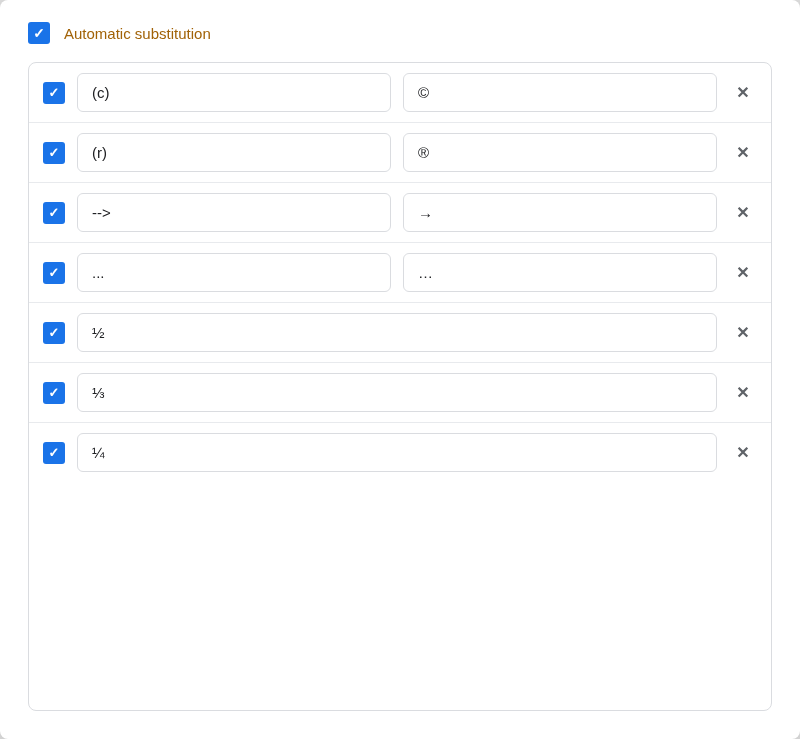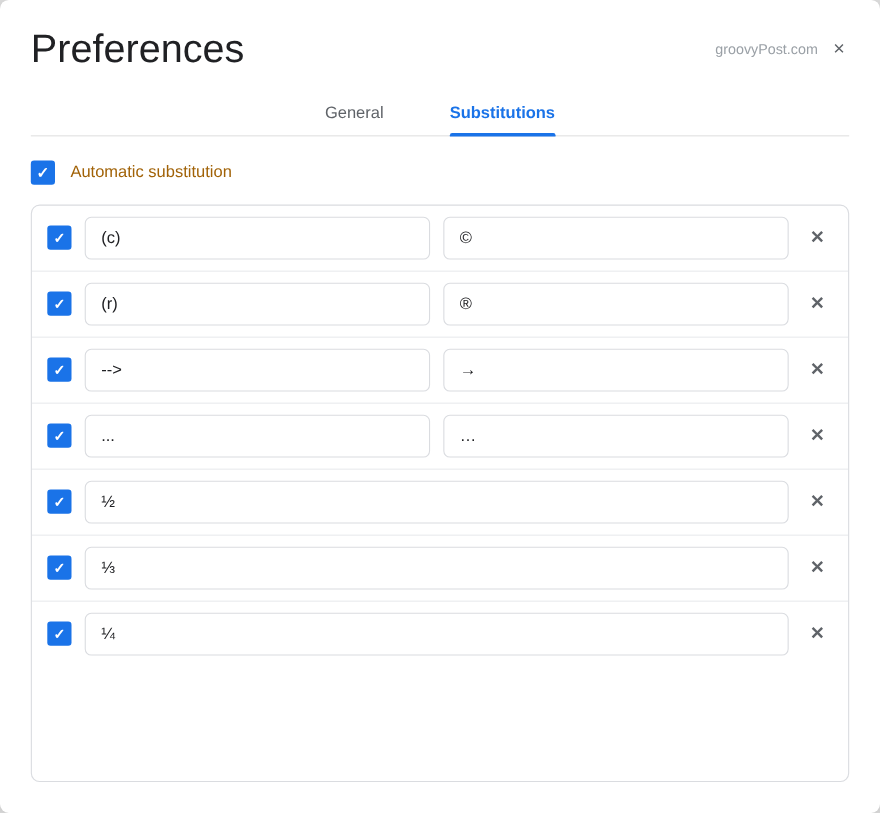--- a/index.html
+++ b/index.html
@@ -225,32 +225,21 @@
       font-weight: 700;
       background: none;
       border: none;
       flex-shrink: 0;
     }
   </style>
 </head>
 <body>
 
 <div class="dialog">
-  <div class="dialog-header">
-    <h1 class="dialog-title">Preferences</h1>
-    <div class="header-right">
-      <span class="groovy-text">groovyPost.com</span>
-      <button class="close-btn">×</button>
-    </div>
-  </div>
-
-  <div class="tabs">
-    <button class="tab">General</button>
-    <button class="tab active">Substitutions</button>
-  </div>
+
 
   <div class="tab-content">
     <div class="auto-sub-row">
       <div class="checkbox-blue">
         <span class="checkmark">✓</span>
       </div>
       <span class="auto-sub-label">Automatic substitution</span>
     </div>
 
     <div class="substitutions-table-container">

